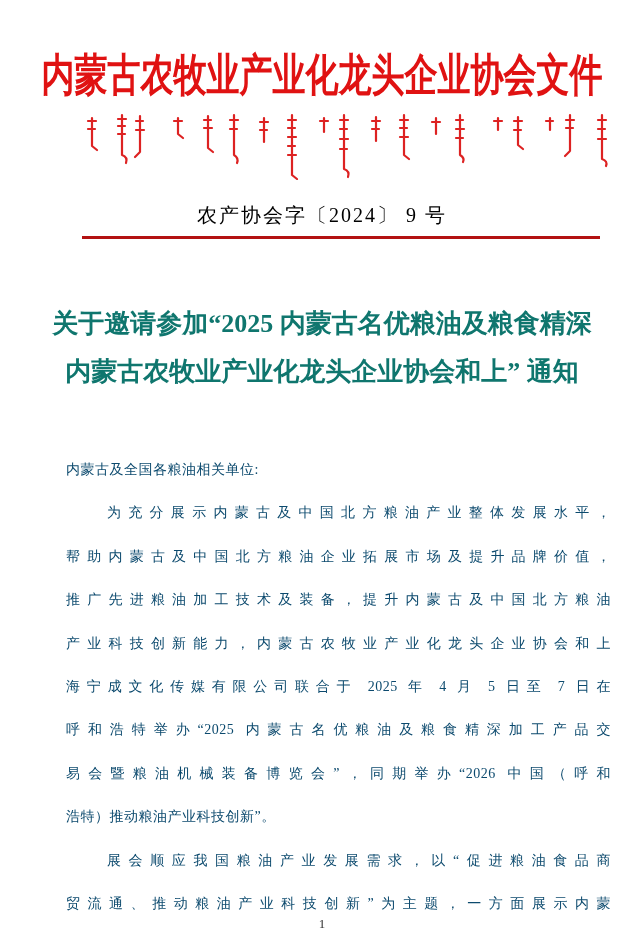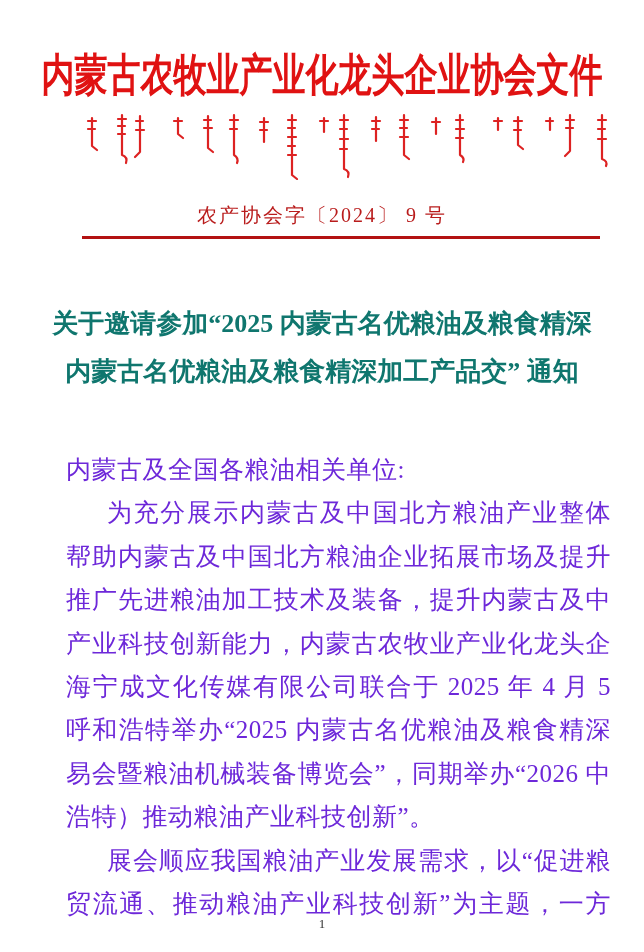--- a/index.html
+++ b/index.html
@@ -25,39 +25,39 @@
   }
   
   .mongolian {
     position:absolute; top:112px; left:60px;
     width:540px; height:68px;
   }
   .doc-number {
     position:absolute; top:202px; left:0; width:100%;
     text-align:center;
     font-size:20px; letter-spacing:2px;
-    color:#b91c1c;
+    color:#000000;
   }
   .red-rule {
     position:absolute; top:236px; left:64px;
     width:518px; height:3px;
     background:#b31212;
   }
   .doc-title {
     position:absolute; top:300px; left:24px; right:24px;
     text-align:center;
     font-size:26px; font-weight:bold;
     line-height:48px;
     color:#0f766e;
   }
   .body-text {
     position:absolute; top:448px; left:48px;
     width:545px;
-    font-size:25px;
-    color:#6d28d9;
+    font-size:14px;
+    color:#0c4a6e;
   }
   .line {
     height:43.4px; line-height:43.4px;
     letter-spacing:0.5px;
     white-space:normal;
     overflow:hidden;
   }
   .just { text-align:justify; text-align-last:justify; }
   .indent { text-indent:41px; }
   .page-number {
@@ -96,21 +96,21 @@
       <path d="M524 3 v44 M520 8 h8 M520 17 h7 M520 27 h8 M524 47 q6 2 4 7"></path>
     </g>
   </svg>
 
   <div class="doc-number">农产协会字〔2024〕 9 号</div>
 
   <div class="red-rule"></div>
 
   <div class="doc-title">
     <div>关于邀请参加“2025 内蒙古名优粮油及粮食精深</div>
-    <div>内蒙古名优粮油及粮食精深加工产品交” 通知</div>
+    <div>内蒙古农牧业产业化龙头企业协会和上” 通知</div>
   </div>
 
   <div class="body-text">
     <div class="line">内蒙古及全国各粮油相关单位:</div>
     <div class="line just indent">为充分展示内蒙古及中国北方粮油产业整体发展水平，</div>
     <div class="line just">帮助内蒙古及中国北方粮油企业拓展市场及提升品牌价值，</div>
     <div class="line just">推广先进粮油加工技术及装备，提升内蒙古及中国北方粮油</div>
     <div class="line just">产业科技创新能力，内蒙古农牧业产业化龙头企业协会和上</div>
     <div class="line just">海宁成文化传媒有限公司联合于 2025 年 4 月 5 日至 7 日在</div>
     <div class="line just">呼和浩特举办“2025 内蒙古名优粮油及粮食精深加工产品交</div>

